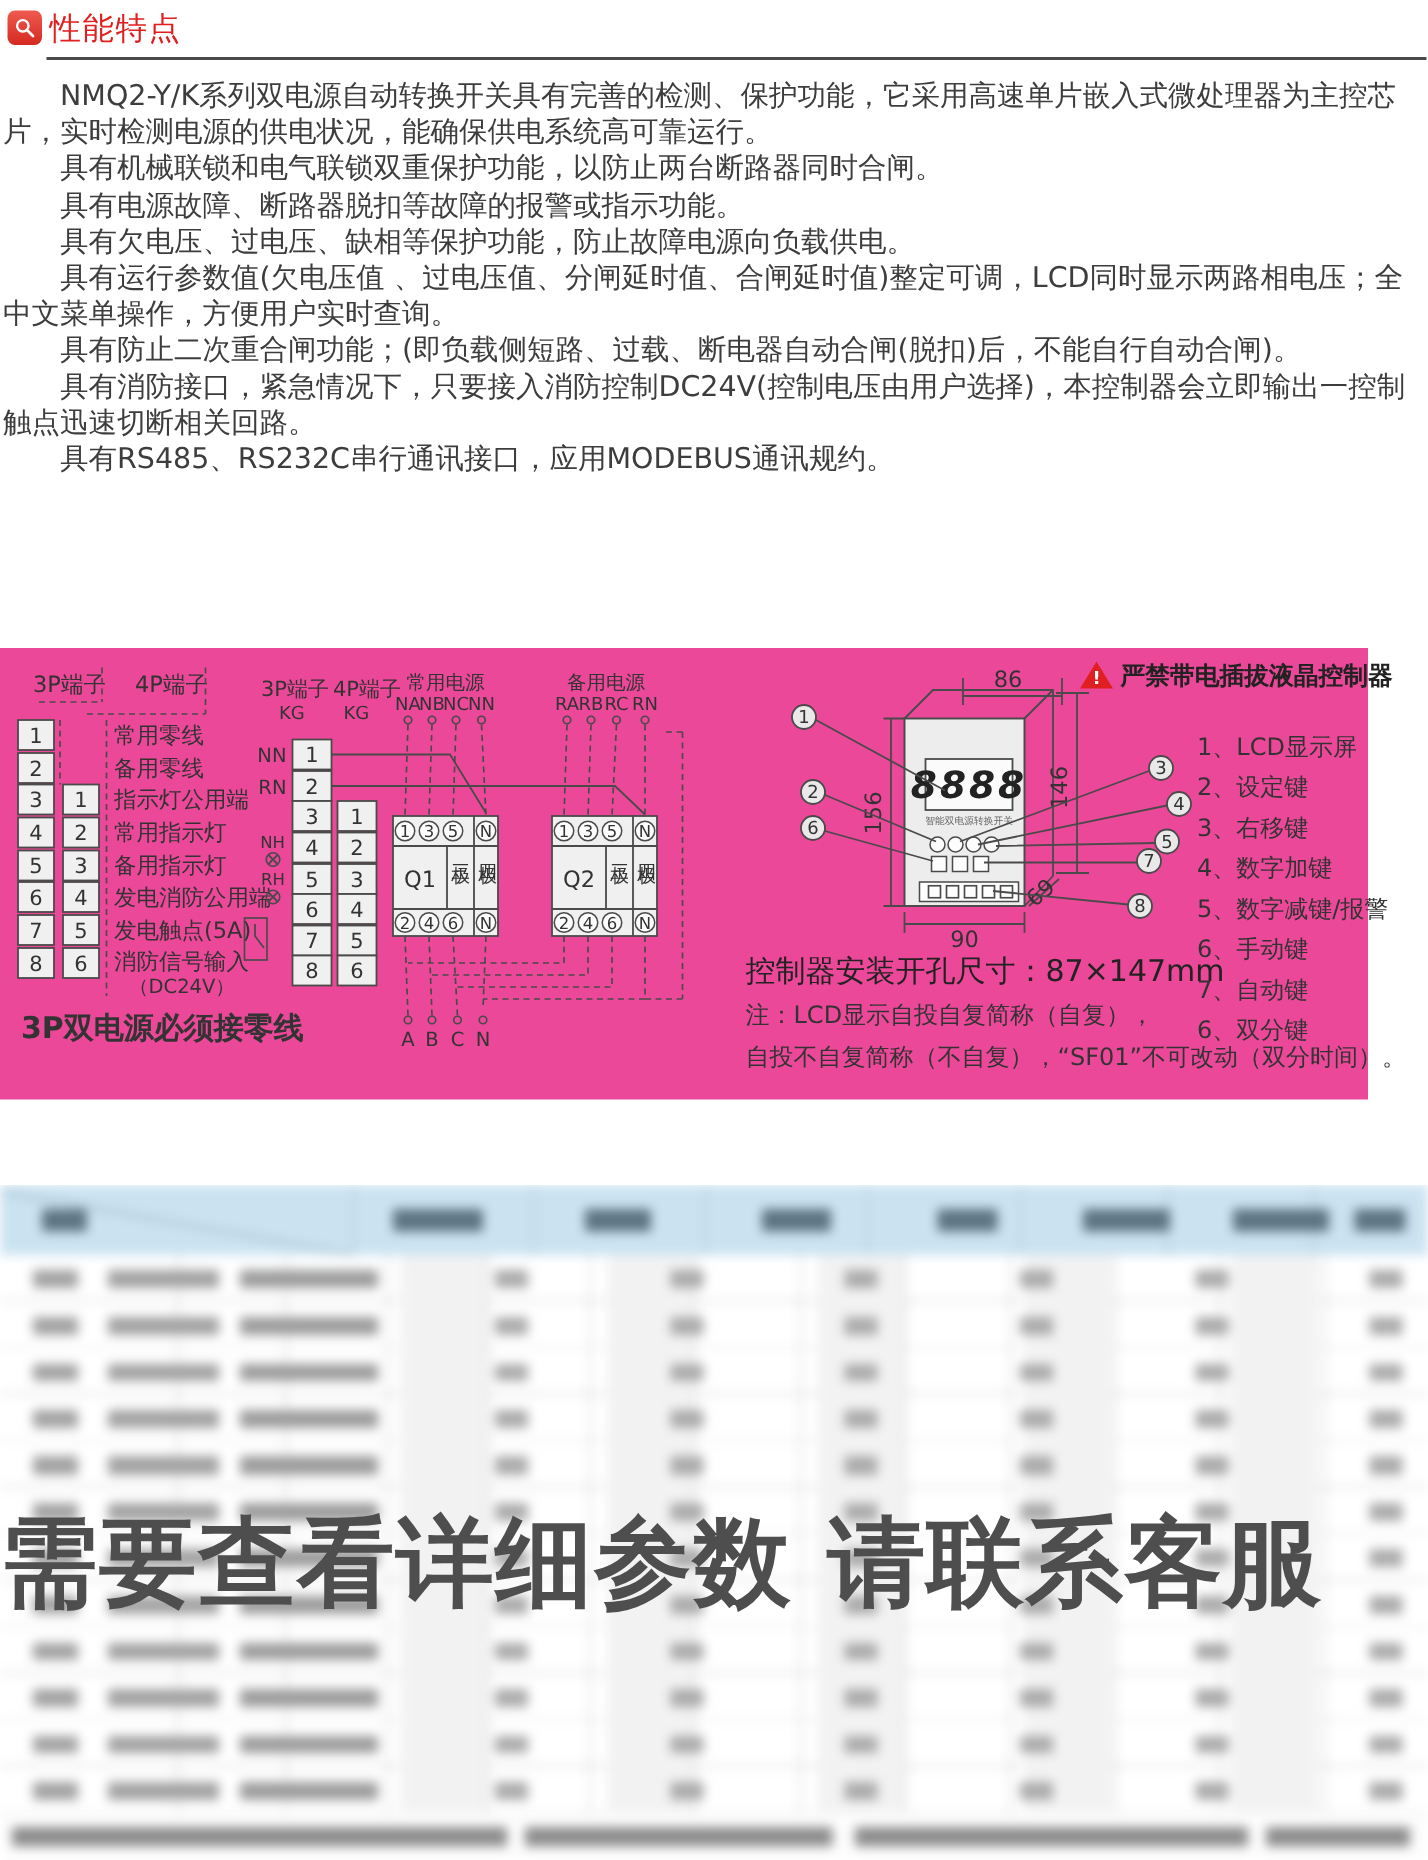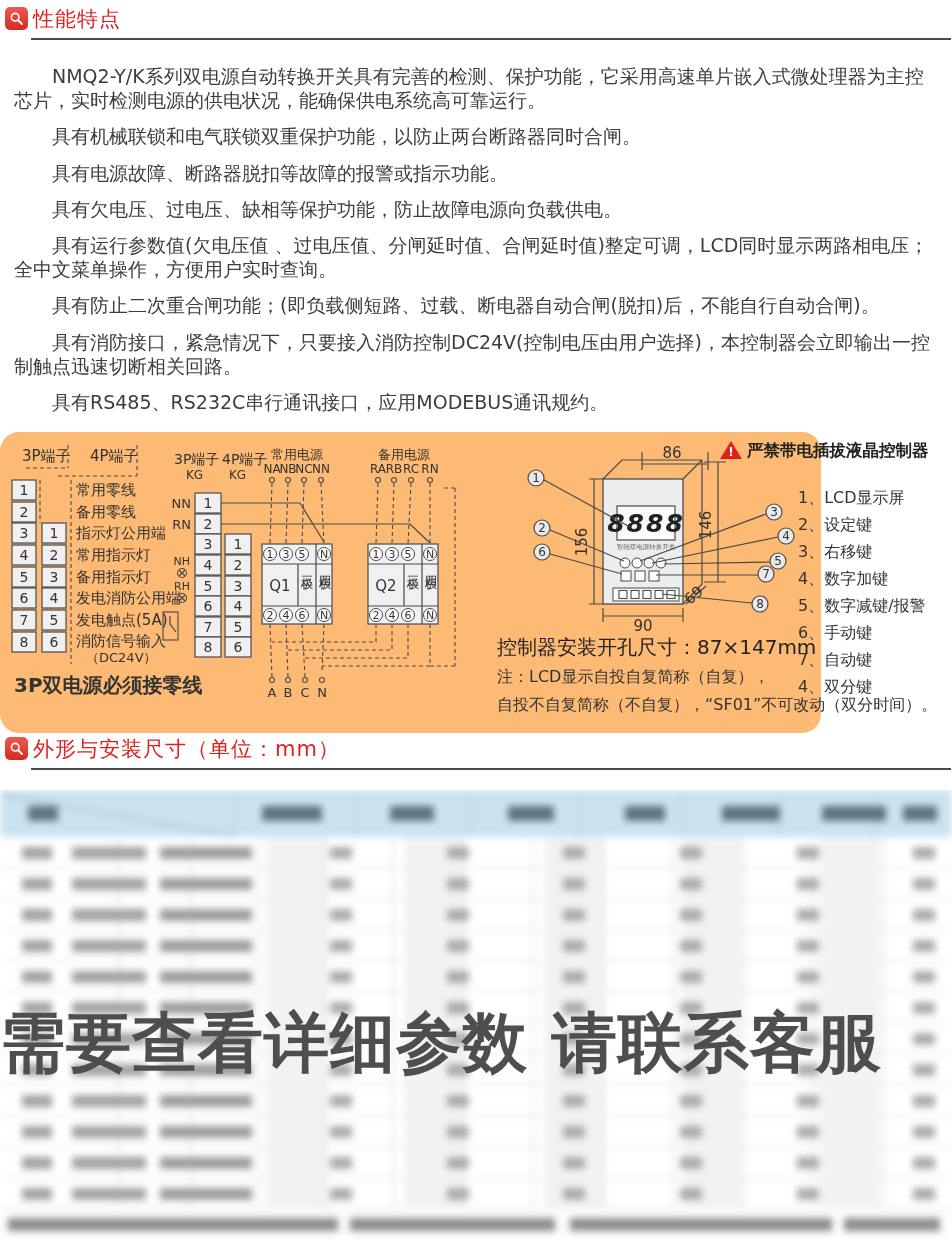--- a/index.html
+++ b/index.html
@@ -6,23 +6,23 @@
   #canvas{position:relative;width:952px;height:1240px;background:#fff;overflow:hidden;
           font-family:"DejaVu Sans",sans-serif;}
   
   .sec{position:absolute;left:0;width:952px;height:44px;}
   .sec-icon{position:absolute;left:5px;top:0;width:23px;height:23px;border-radius:5px;
             background:linear-gradient(180deg,#ef5a50,#d42a22);display:flex;align-items:center;justify-content:center;}
   .sec-title{position:absolute;left:33px;top:-2px;font-size:21px;color:#e02020;letter-spacing:1px;white-space:nowrap;}
   .sec-rule{position:absolute;left:31px;right:1px;top:31px;height:2px;background:#4a4a4a;}
   
   .body-text{position:absolute;left:2px;top:52px;width:948px;}
-  .body-text p{margin:12px;text-indent:2em;font-size:19px;line-height:24.2px;color:#3d3d3d;}
+  .body-text p{margin:0;text-indent:2em;font-size:19px;line-height:24.2px;color:#3d3d3d;}
   
-  .panel{position:absolute;left:0;top:432px;width:821px;height:301px;background:#fdba74;border-radius:19px;}
+  .panel{position:absolute;left:0;top:432px;width:912px;height:301px;background:#ec4899;}
   .panel svg{position:absolute;left:0;top:0;}
   svg text{fill:#333;font-family:inherit;}
   .t11{font-size:11px}.t12{font-size:12px}.t13{font-size:13px}.t14{font-size:14px}
   .t15{font-size:15px}.t16{font-size:16px}.t20{font-size:20px;font-weight:600}
   .tdim{font-size:15px;fill:#333}
   .wtxt{font-size:16.5px;font-weight:bold;fill:#222}
   .lcd{font-size:25px;font-style:italic;font-weight:bold;letter-spacing:2px;fill:#222}
   .mid{text-anchor:middle}.endt{text-anchor:end}
   .dln{stroke:#4a4a4a;stroke-width:1.2;fill:none}
   .dsh{stroke:#4a4a4a;stroke-width:1.1;fill:none;stroke-dasharray:4 3}
@@ -367,33 +367,23 @@
     <div class="pole" style="left:405px;top:134px">三极</div>
     <div class="pole" style="left:423px;top:134px">四极</div>
 
     <div class="legend-item" style="top:28px">1、LCD显示屏</div>
     <div class="legend-item" style="top:55px">2、设定键</div>
     <div class="legend-item" style="top:82px">3、右移键</div>
     <div class="legend-item" style="top:109px">4、数字加键</div>
     <div class="legend-item" style="top:136px">5、数字减键/报警</div>
     <div class="legend-item" style="top:163px">6、手动键</div>
     <div class="legend-item" style="top:190px">7、自动键</div>
-    <div class="legend-item" style="top:217px">4、双分键</div>
+    <div class="legend-item" style="top:217px">6、双分键</div>
   </div>
 
-  <div class="sec" style="top:737px">
-    <span class="sec-icon">
-      <svg width="15" height="15" viewBox="0 0 15 15">
-          <circle cx="6.2" cy="6.2" r="3.8" fill="none" stroke="#fff" stroke-width="1.6"></circle>
-          <line x1="9" y1="9" x2="13" y2="13" stroke="#fff" stroke-width="1.8" stroke-linecap="round"></line>
-        </svg>
-    </span>
-    <span class="sec-title">外形与安装尺寸（单位：mm）</span>
-    <div class="sec-rule"></div>
-  </div>
 
   <div class="table-wrap">
     <div class="blurred">
       <div class="t-head">
         <div class="diag-line"></div>
       </div>
       <div class="t-body"></div>
       <div class="t-foot"></div>
     </div>
     <div class="overlay-msg">需要查看详细参数 请联系客服</div>

